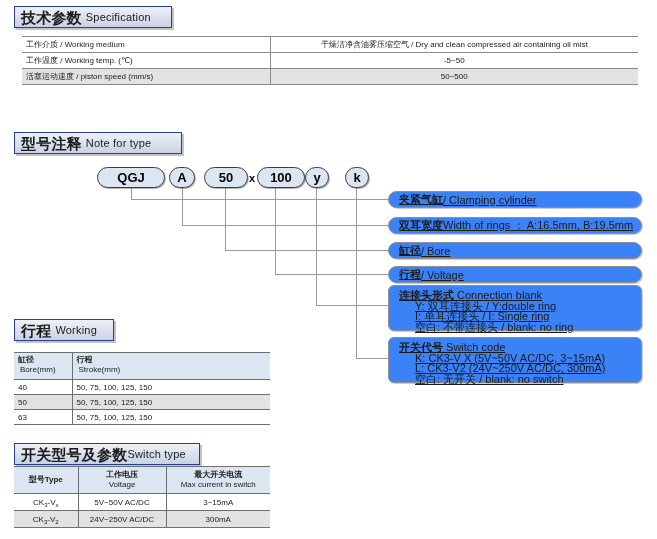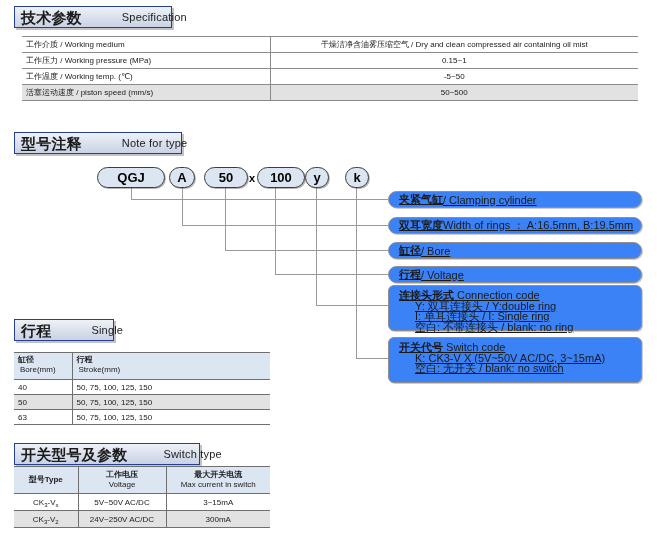--- a/index.html
+++ b/index.html
@@ -21,21 +21,20 @@
     position: absolute;
     border: 1px solid #24408e;
     background: linear-gradient(to bottom, #eef1f7 0%, #dde3ee 45%, #c9d2e4 100%);
     box-shadow: 2px 2px 0 rgba(120,120,130,0.45);
     display: flex;
     align-items: center;
     padding: 0 6px;
     box-sizing: border-box;
     white-space: nowrap;
     letter-spacing: 0.2px;
-    gap: 36px;
   }
   .section-badge .cn {
     font-size: 15px;
     font-weight: 700;
     color: #1b1b1b;
     line-height: 1;
   }
   .section-badge .en {
     font-size: 11px;
     font-weight: 400;
@@ -175,24 +174,20 @@
   <colgroup>
       <col style="width:248px">
       <col style="width:368px">
     </colgroup>
   <tbody>
     <tr>
       <td class="c1 cnlabel">工作介质 / Working medium</td>
       <td class="c2">干燥洁净含油雾压缩空气 / Dry and clean compressed air containing oil mist</td>
     </tr>
     <tr>
-      <td class="c1 cnlabel">工作压力 / Working pressure (MPa)</td>
-      <td class="c2">0.15~1</td>
-    </tr>
-    <tr>
       <td class="c1 cnlabel">工作温度 / Working temp. (℃)</td>
       <td class="c2">-5~50</td>
     </tr>
     <tr class="shade">
       <td class="c1 cnlabel">活塞运动速度 / piston speed (mm/s)</td>
       <td class="c2">50~500</td>
     </tr>
   </tbody>
 </table>
 
@@ -237,35 +232,36 @@
 <div class="anno" style="left:388px; top:242px; width:254px; height:17px; border-radius:9px;">
   <span class="cn">缸径</span>
     <span> / Bore</span>
 </div>
 <div class="anno" style="left:388px; top:266px; width:254px; height:17px; border-radius:9px;">
   <span class="cn">行程</span>
     <span> / Voltage</span>
 </div>
 
 <div class="anno multi" style="left:388px; top:285px; width:254px; height:46px;">
-  <span class="ln"><span class="cn">连接头形式</span>&nbsp;<span>Connection code</span></span>
+  <span class="ln"><span class="cn">连接头形式</span>&nbsp;<span>Connection blank</span></span>
   <span class="ln ind">Y: 双耳连接头 / Y:double ring</span>
   <span class="ln ind">I: 单耳连接头 / I: Single ring</span>
   <span class="ln ind">空白: 不带连接头 / blank: no ring</span>
 </div>
 
 <div class="anno multi" style="left:388px; top:337px; width:254px; height:46px;">
   <span class="ln"><span class="cn">开关代号</span>&nbsp;<span>Switch code</span></span>
   <span class="ln ind">K: CK3-V X (5V~50V AC/DC, 3~15mA)</span>
+  <span class="ln ind">L: CK3-V2 (24V~250V AC/DC, 300mA)</span>
   <span class="ln ind">空白: 无开关 / blank: no switch</span>
 </div>
 
 <div class="section-badge" style="left:14px; top:319px; width:100px; height:22px;">
   <span class="cn">行程</span>
-  <span class="en">Single</span>
+  <span class="en">Working</span>
 </div>
 
 <table class="tbl" id="stroke-table">
   <colgroup>
       <col style="width:58px">
       <col style="width:198px">
     </colgroup>
   <tbody>
     <tr class="head">
       <td class="c1">

